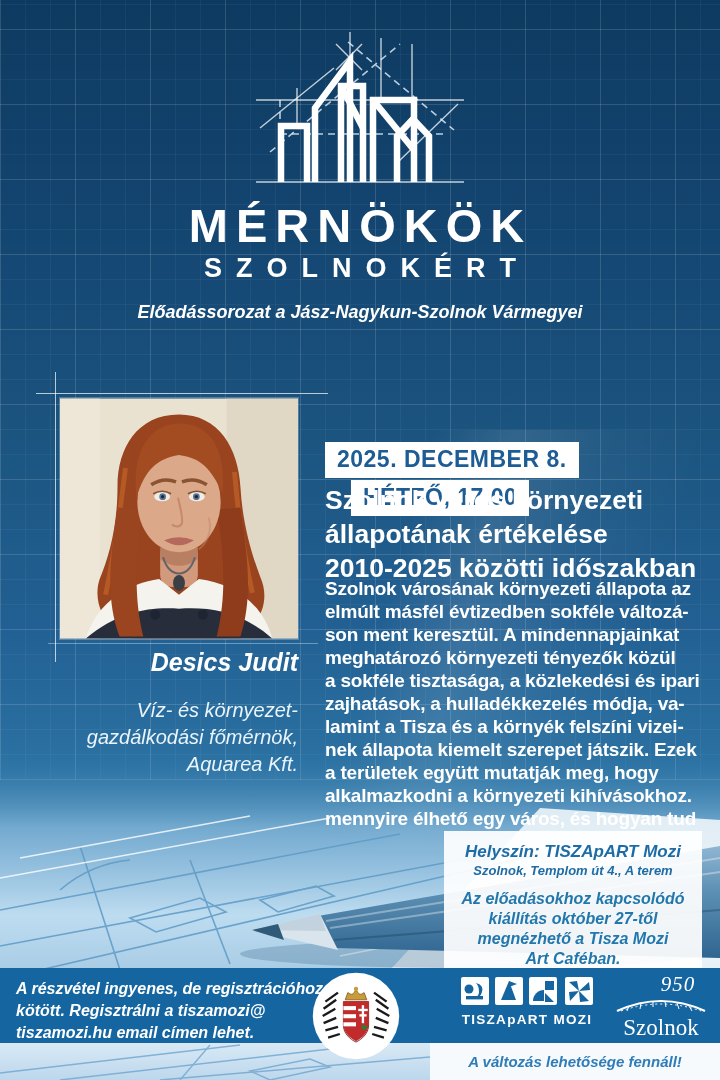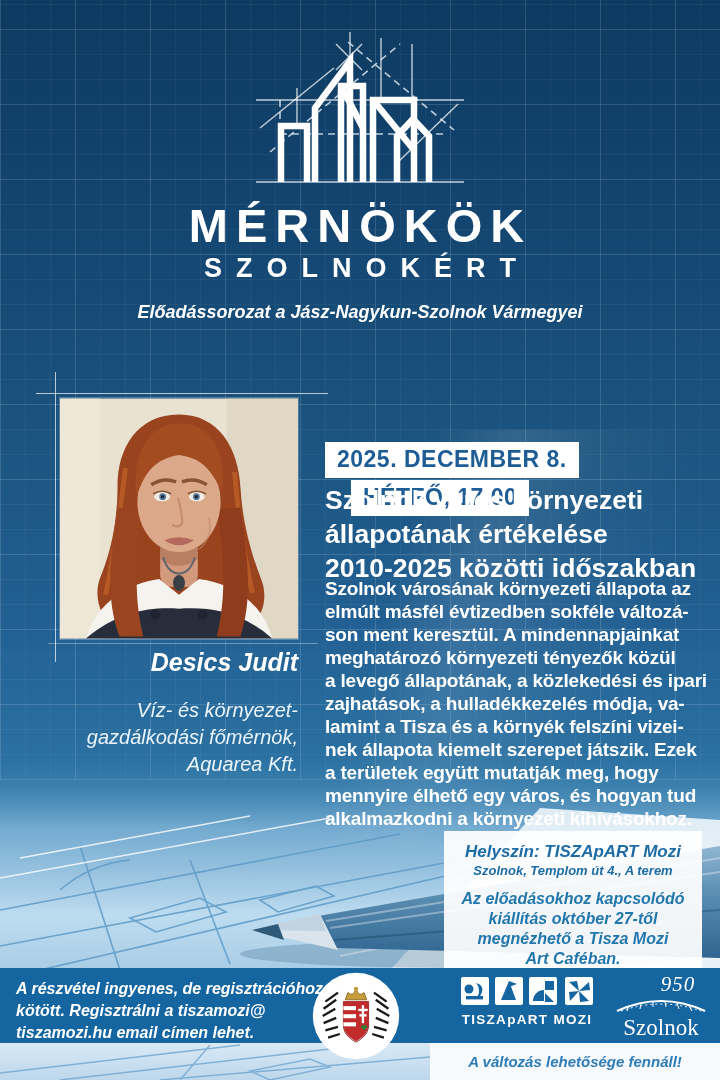--- a/index.html
+++ b/index.html
@@ -190,27 +190,27 @@
     <div>Szolnok város környezeti</div>
     <div>állapotának értékelése</div>
     <div>2010-2025 közötti időszakban</div>
   </div>
 
   <div class="talk-desc">
     <div>Szolnok városának környezeti állapota az</div>
     <div>elmúlt másfél évtizedben sokféle változá-</div>
     <div>son ment keresztül. A mindennapjainkat</div>
     <div>meghatározó környezeti tényezők közül</div>
-    <div>a levegő állapotának, a közlekedési és ipari</div>
+    <div>a sokféle tisztasága, a közlekedési és ipari</div>
     <div>zajhatások, a hulladékkezelés módja, va-</div>
     <div>lamint a Tisza és a környék felszíni vizei-</div>
     <div>nek állapota kiemelt szerepet játszik. Ezek</div>
     <div>a területek együtt mutatják meg, hogy</div>
+    <div>alkalmazkodni a környezeti kihívásokhoz.</div>
     <div>mennyire élhető egy város, és hogyan tud</div>
-    <div>alkalmazkodni a környezeti kihívásokhoz.</div>
   </div>
 
   <div class="band">
     <svg width="720" height="220" viewBox="0 0 720 220">
       <defs>
         <linearGradient id="bandbg" x1="0" y1="0" x2="0" y2="1">
           <stop offset="0" stop-color="#2e77a7" stop-opacity="0"></stop>
           <stop offset=".35" stop-color="#7fb2d6" stop-opacity=".85"></stop>
           <stop offset=".75" stop-color="#bddcf0"></stop>
           <stop offset="1" stop-color="#a9cde6"></stop>

